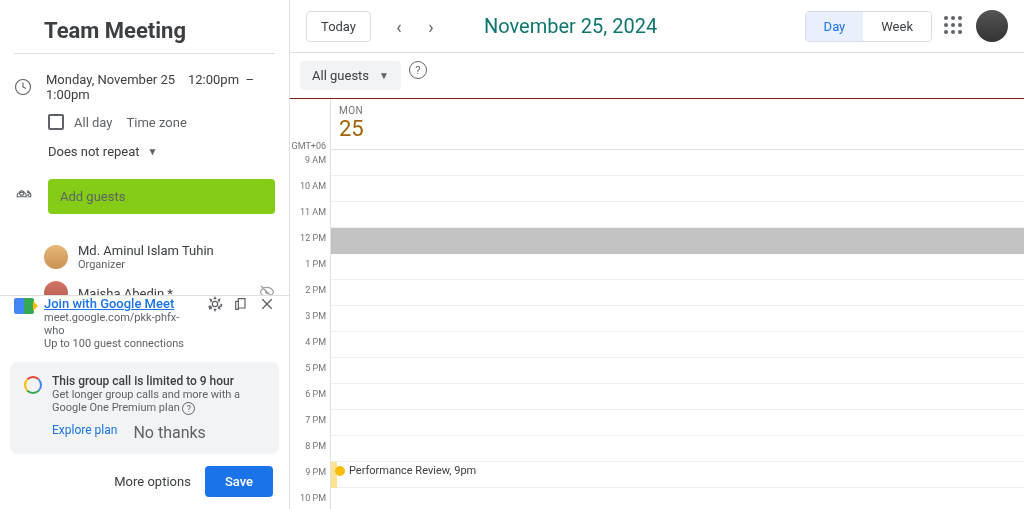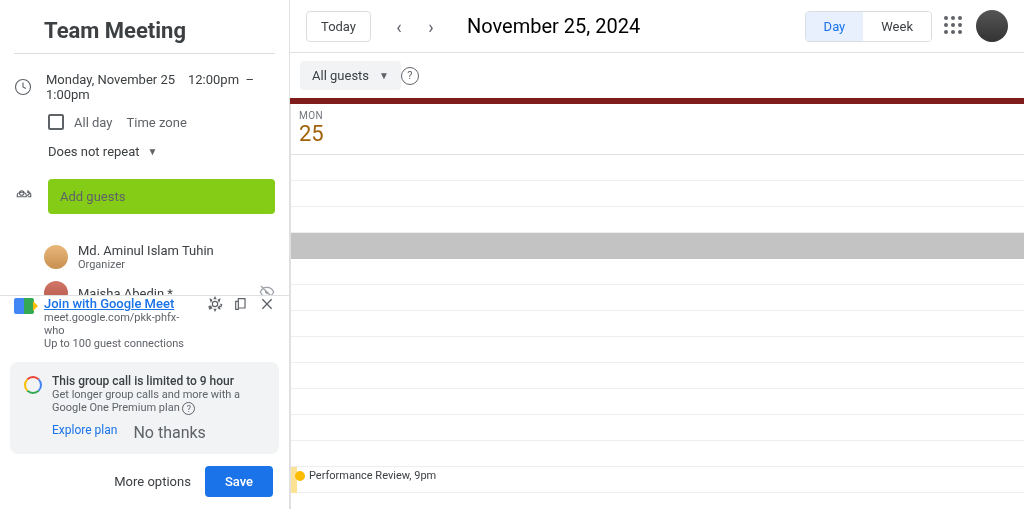--- a/index.html
+++ b/index.html
@@ -37,29 +37,29 @@
 .banner-link1{color:#1a73e8;font-size:12px;font-weight:400}
 .banner-link2{color:#5f6368;font-size:16px}
 .footer{display:flex;justify-content:flex-end;align-items:center;gap:14px;padding:12px 16px}
 .more-opts{color:#3c4043;font-size:13px}
 .save-btn{background:#1a73e8;color:#fff;border:none;padding:8px 20px;border-radius:4px;font-size:13px;font-weight:500}
 .main{flex:1;display:flex;flex-direction:column}
 .topbar{display:flex;align-items:center;padding:10px 16px;border-bottom:1px solid #e0e0e0;gap:14px}
 .today-btn{border:1px solid #dadce0;background:#fff;padding:7px 14px;border-radius:4px;font-size:13px;color:#3c4043}
 .nav-arrows{display:flex;gap:4px}
 .nav-arrow{width:28px;height:28px;display:flex;align-items:center;justify-content:center;color:#5f6368;cursor:pointer;border-radius:50%;font-size:18px}
-.month-title{font-size:20px;color:#000000;margin-left:8px}
+.month-title{font-size:20px;color:#0f766e;margin-left:25px}
 .topbar-right{margin-left:auto;display:flex;align-items:center;gap:12px}
 .view-toggle{display:flex;border:1px solid #dadce0;border-radius:4px;overflow:hidden}
 .view-btn{padding:7px 18px;font-size:13px;color:#3c4043;background:#fff}
 .view-btn.active{background:#e8f0fe;color:#1a73e8}
 .apps-icon{width:20px;height:20px;display:grid;grid-template-columns:repeat(3,4px);grid-template-rows:repeat(3,4px);gap:3px}
 .apps-icon div{background:#5f6368;border-radius:50%}
 .profile{width:32px;height:32px;border-radius:50%;background:linear-gradient(#555,#333)}
-.filterbar{display:flex;align-items:center;padding:8px 10px;gap:0;border-bottom:6px solid #7f1d1d}
+.filterbar{display:flex;padding:8px 10px;gap:8px;border-bottom:1px solid #7f1d1d}
 .guests-drop{background:#f1f3f4;padding:7px 12px;border-radius:4px;font-size:13px;color:#3c4043;display:flex;align-items:center;gap:10px}
 .help-icon{width:18px;height:18px;border:1.5px solid #5f6368;border-radius:50%;display:flex;align-items:center;justify-content:center;font-size:11px;color:#5f6368}
 .calendar{display:flex;flex:1;overflow:hidden;position:relative}
 .timecol{width:40px;font-size:9px;color:#70757a;text-align:right;padding-right:4px}
 .timecol .tz{padding:42px 0 4px 0}
 .hour-label{height:26px}
 .daycol{flex:1;position:relative;border-left:1px solid #e0e0e0}
 .day-header{border-bottom:1px solid #e0e0e0;padding:6px 8px 8px 8px}
 .dow{font-size:10px;color:#70757a;letter-spacing:0.5px}
 .daynum{font-size:22px;color:#a16207;font-weight:400}
@@ -203,20 +203,38 @@
 
     <div class="filterbar">
       <div class="guests-drop">
         <span>All guests</span>
         <span class="drop">▼</span>
       </div>
       <div class="help-icon">?</div>
     </div>
 
     <div class="calendar">
+      <div class="timecol">
+        <div class="tz">GMT+06</div>
+        <div class="hour-label">9 AM</div>
+        <div class="hour-label">10 AM</div>
+        <div class="hour-label">11 AM</div>
+        <div class="hour-label">12 PM</div>
+        <div class="hour-label">1 PM</div>
+        <div class="hour-label">2 PM</div>
+        <div class="hour-label">3 PM</div>
+        <div class="hour-label">4 PM</div>
+        <div class="hour-label">5 PM</div>
+        <div class="hour-label">6 PM</div>
+        <div class="hour-label">7 PM</div>
+        <div class="hour-label">8 PM</div>
+        <div class="hour-label">9 PM</div>
+        <div class="hour-label">10 PM</div>
+
+      </div>
       <div class="daycol">
         <div class="day-header">
           <div class="dow">MON</div>
           <div class="daynum">25</div>
         </div>
         <div class="hour-line"></div>
         <div class="hour-line"></div>
         <div class="hour-line"></div>
         <div class="hour-line" style="position:relative">
             <div class="event-block"></div>

